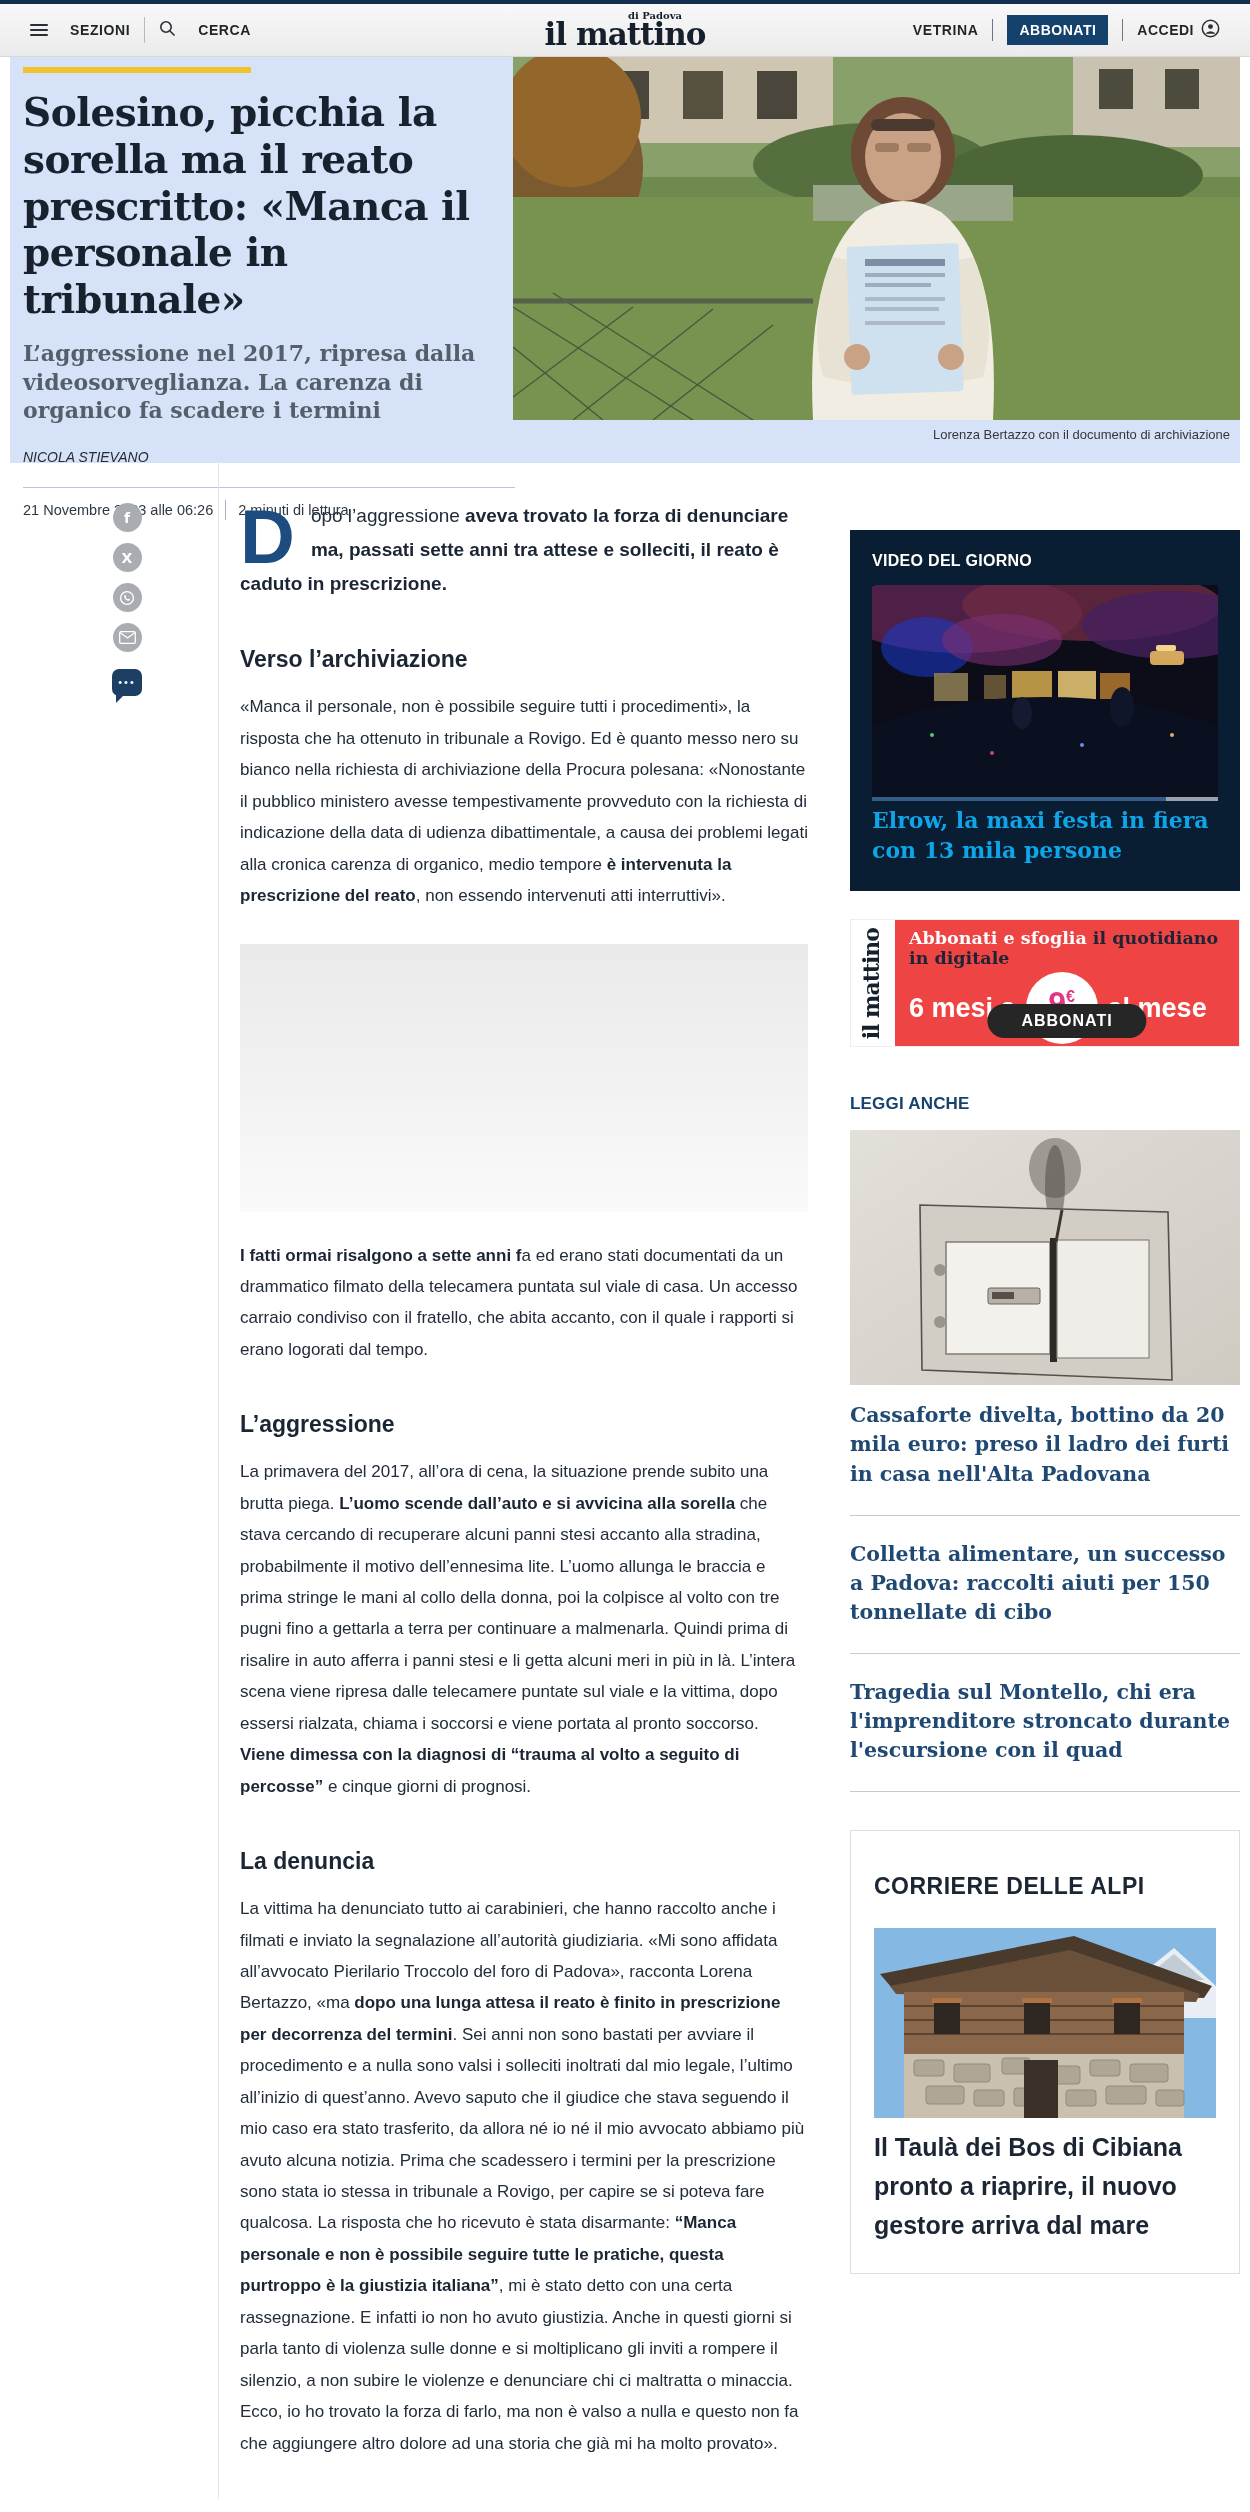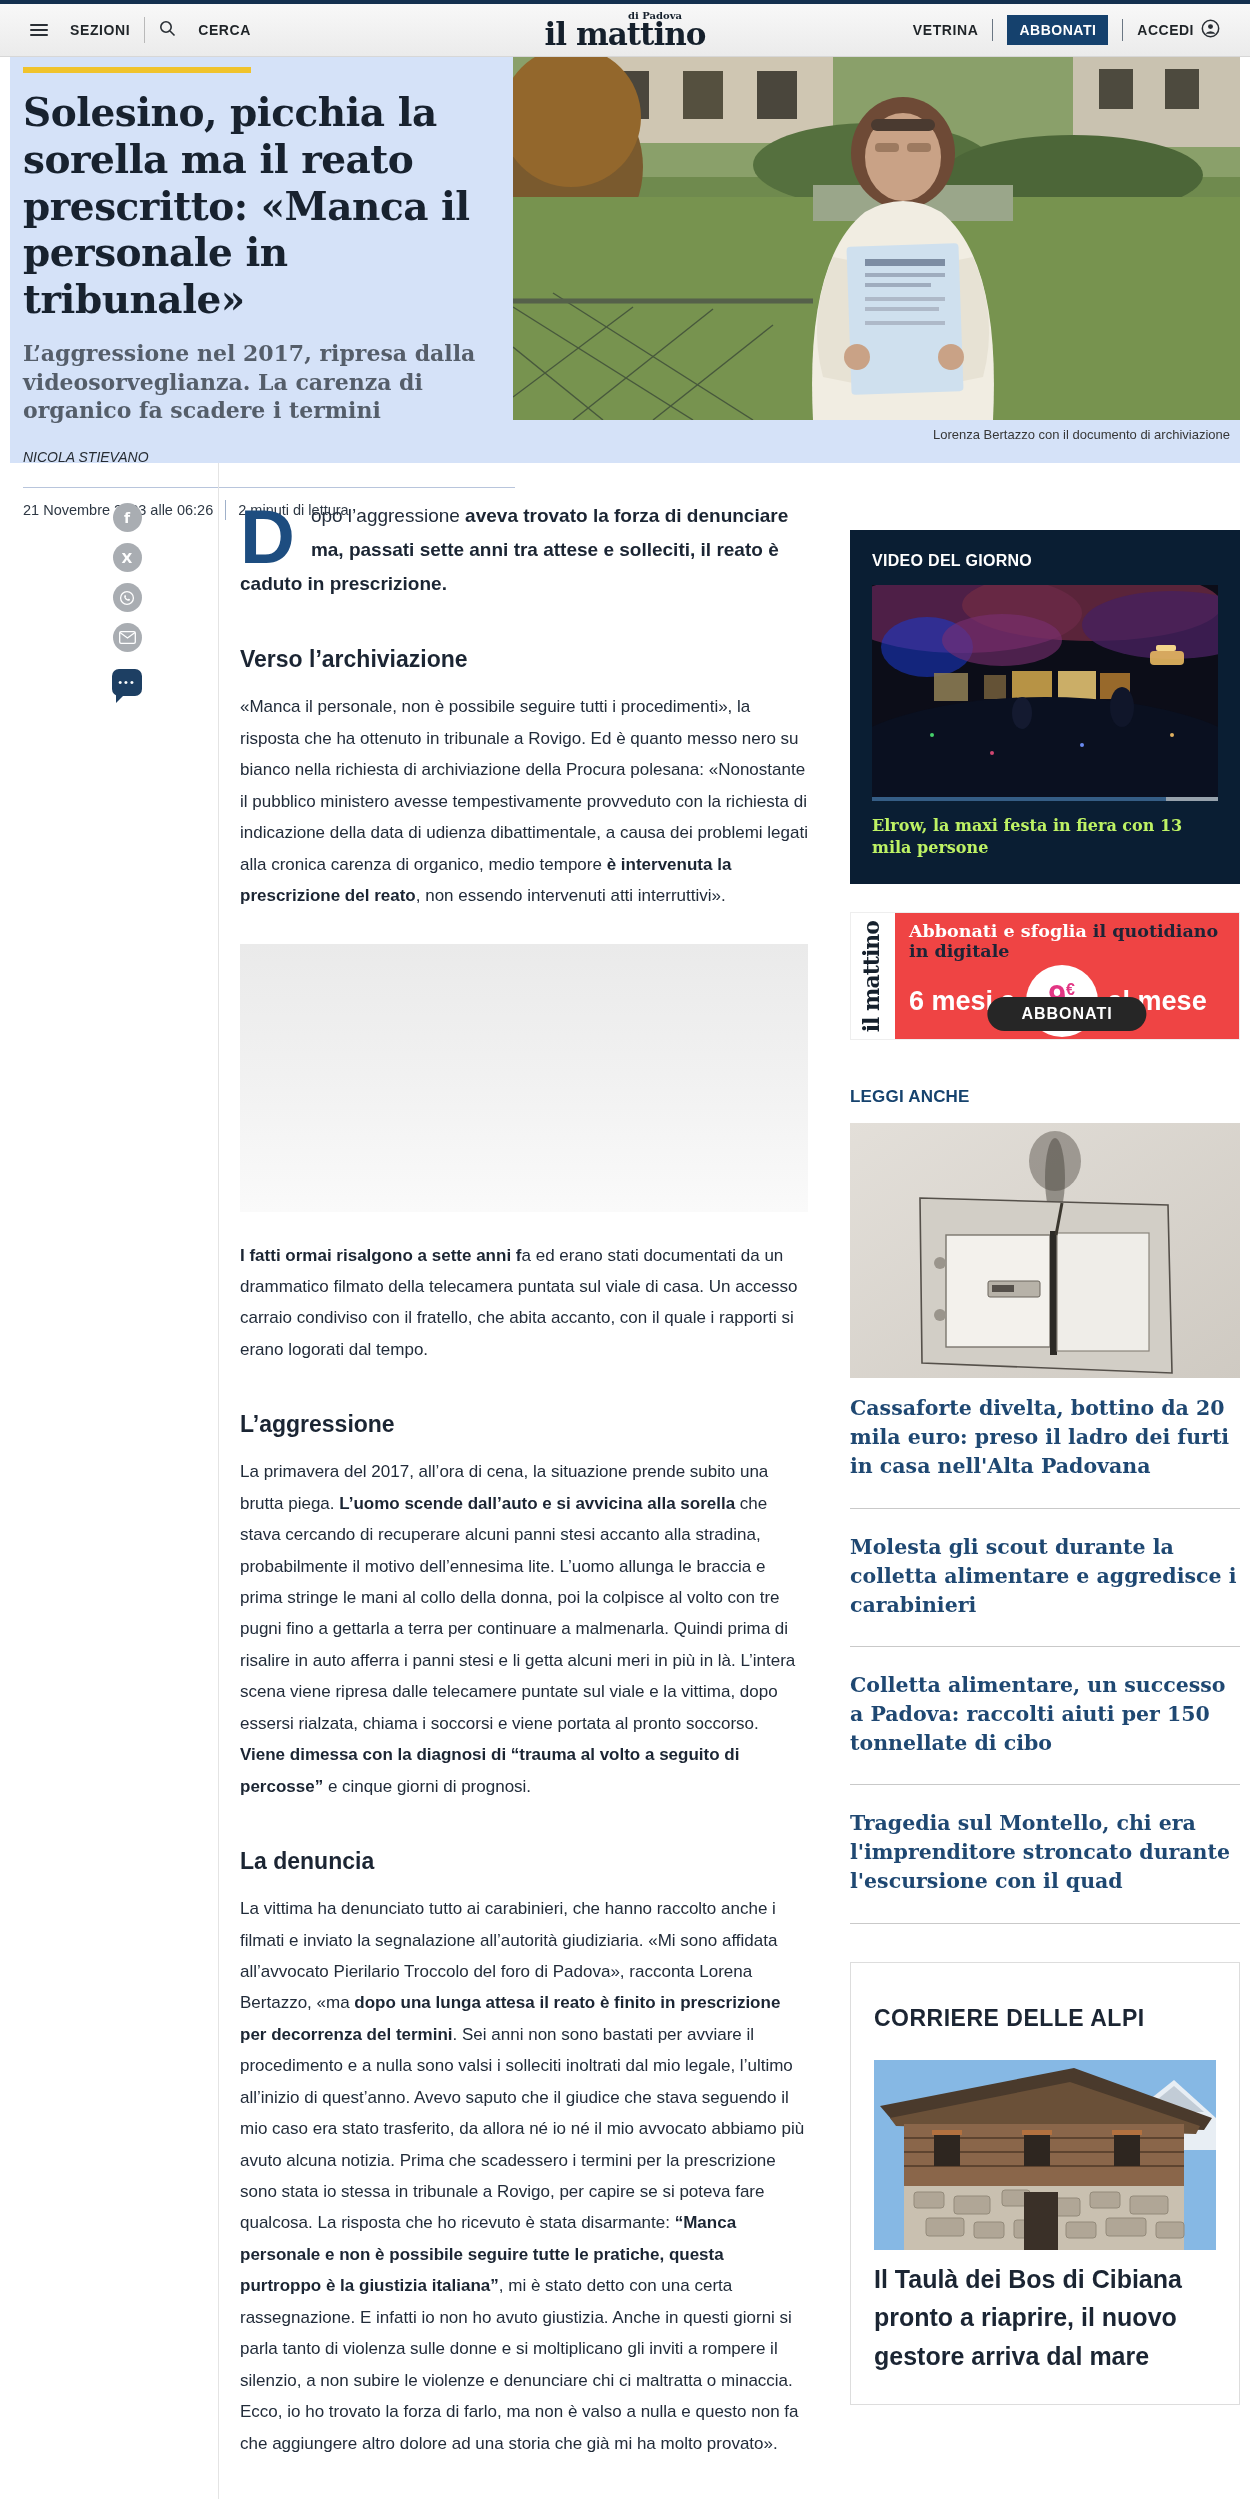--- a/index.html
+++ b/index.html
@@ -52,21 +52,21 @@
   .article h2 + p.body-p { margin-top:18px; }
   .ad-box { width:100%; height:268px; margin-top:32px; background:linear-gradient(180deg,#eaeaea 0%,#f2f2f2 55%,#fafafa 100%); }
 
   
   .sidebar { position:absolute; left:850px; top:67px; width:390px; }
   .video-card { background:#0a1e33; padding:22px 22px 26px; }
   .video-label { color:#fff; font-size:16px; font-weight:700; letter-spacing:.3px; margin-bottom:15px; }
   .video-thumb { width:100%; height:212px; display:block; cursor:pointer; }
   .video-progress { height:4px; background:#97a2ac; position:relative; cursor:pointer; }
   .video-progress .fill { position:absolute; left:0; top:0; bottom:0; width:85%; background:#355d85; }
-  .video-title { font-family:"DejaVu Serif", serif; font-weight:700; font-size:16px; line-height:1.35; color:#bef264; margin-top:14px; }
+  .video-title { font-family:"DejaVu Serif", serif; font-weight:700; font-size:22px; line-height:1.35; color:#0ea5e9; margin-top:5px; }
 
   .promo { display:flex; height:128px; margin-top:28px; border:1px solid #eee; cursor:pointer; }
   .promo-side { width:44px; background:#fff; display:flex; align-items:center; justify-content:center; border-right:4px solid #fff; }
   .promo-side .vlogo { writing-mode:vertical-rl; transform:rotate(180deg); font-family:"DejaVu Serif", serif; font-weight:700; font-size:22px; color:#15202c; letter-spacing:-1px; line-height:1; }
   .promo-body { flex:1; background:#ef4444; position:relative; padding:8px 10px 0 14px; }
   .promo-line1 { font-family:"DejaVu Serif", serif; font-weight:700; font-size:17.5px; }
   .promo-line1 .w { color:#fff; } .promo-line1 .d { color:#1d2436; }
   .promo-price-row { display:flex; align-items:center; gap:10px; margin-top:4px; }
   .promo-pre, .promo-post { color:#fff; font-weight:800; font-size:27px; }
   .price-circle { width:72px; height:72px; background:#fff; border-radius:50%; display:flex; flex-direction:column; align-items:center; justify-content:center; flex-shrink:0; }
@@ -309,21 +309,20 @@
       <circle cx="90" cy="140" r="6" fill="#9a958c"></circle>
         <circle cx="90" cy="192" r="6" fill="#9a958c"></circle>
       <rect x="138" y="158" width="52" height="16" rx="2" fill="#b7b2a8" stroke="#6a655c"></rect>
       <rect x="142" y="162" width="22" height="7" fill="#55504a"></rect>
       <rect x="200" y="108" width="7" height="124" fill="#2c2a26"></rect>
       <rect x="207" y="110" width="92" height="118" fill="#efede8" stroke="#8a857c" stroke-width="1.2"></rect>
       <line x1="212" y1="80" x2="206" y2="112" stroke="#3a362e" stroke-width="3"></line>
     </svg>
     <div class="leggi-featured-title">Cassaforte divelta, bottino da 20 mila euro: preso il ladro dei furti in casa nell'Alta Padovana</div>
 
-    <div class="leggi-item">Molesta gli scout durante la colletta alimentare e aggredisce i carabinieri</div>
     <div class="leggi-item">Colletta alimentare, un successo a Padova: raccolti aiuti per 150 tonnellate di cibo</div>
     <div class="leggi-item">Tragedia sul Montello, chi era l'imprenditore stroncato durante l'escursione con il quad</div>
     <div class="leggi-end"></div>
 
     <div class="corriere-box">
       <div class="corriere-label">CORRIERE DELLE ALPI</div>
       <svg class="corriere-img" viewBox="0 0 342 190">
         <rect width="342" height="190" fill="#86b8e4"></rect>
         <path d="M250 60 L300 20 L342 58 L342 90 L250 90 Z" fill="#e8eef4"></path>
         <path d="M268 52 L300 26 L330 52 Z" fill="#c2ccd6"></path>

